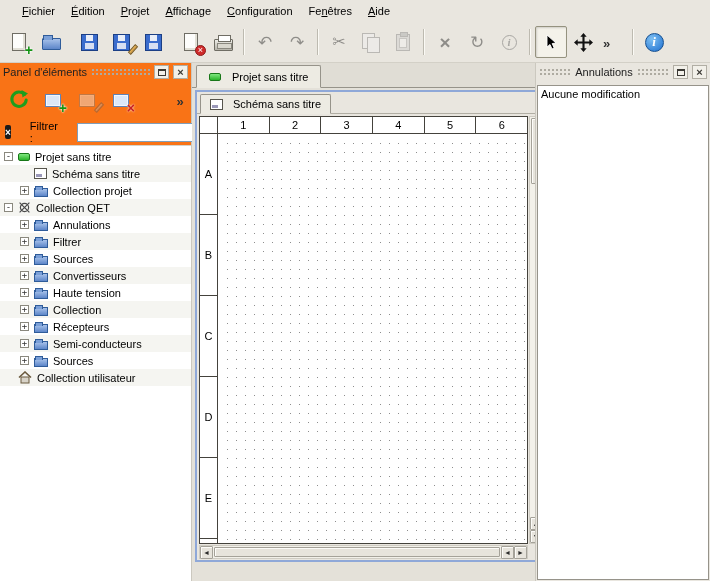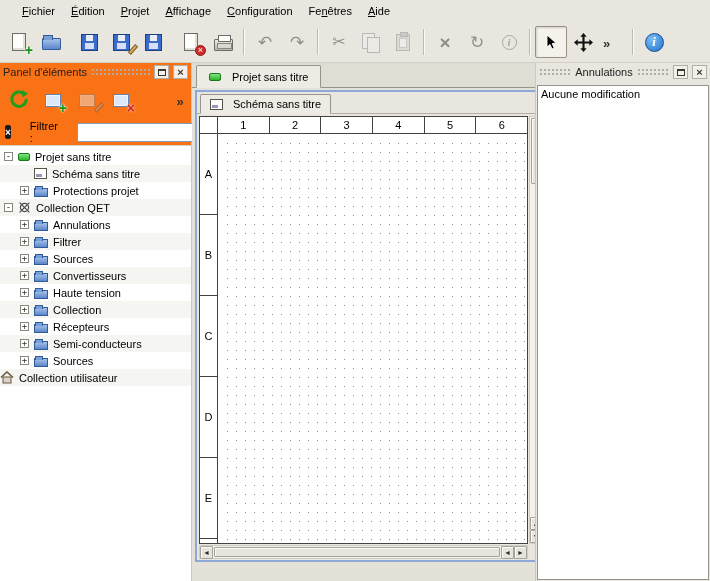--- a/index.html
+++ b/index.html
@@ -108,21 +108,21 @@
   .clear-filter::after { content:"×"; }
   .filter-input { flex:1; height:19px; border:1px solid #7f9db9; background:#fff; padding:1px 3px;
     font:11px "Liberation Sans",sans-serif; }
 
   
   .tree { flex:1; background:#fff; overflow:hidden; border-top:1px solid #d6d3ca; padding-top:2px; }
   .tree-row { height:17px; display:flex; align-items:center; }
   .tree-row:nth-child(even) { background:#f5f5f1; }
   .lvl0 { padding-left:4px; }
   .lvl1 { padding-left:20px; }
-  .lvl0.noexp { padding-left:0; }
+  .lvl0.noexp { padding-left:18px; }
   .lvl1.noexp { padding-left:34px; }
   .exp { flex:none; width:9px; height:9px; border:1px solid #8a887e; background:#fff; margin-right:5px;
     font-family:"DejaVu Sans Mono",monospace; font-size:9px; line-height:7px; text-align:center; color:#333; }
   .ti { flex:none; margin-right:5px; display:flex; align-items:center; justify-content:center; }
   .ti-project { width:12px; height:8px; background:linear-gradient(#7fe87f,#2bb52b); border:1px solid #187718; border-radius:2px; }
   .ti-schema { position:relative; width:13px; height:11px; background:#fff; border:1px solid #56544c; }
   .ti-schema::after { content:""; position:absolute; left:1px; bottom:1px; width:6px; height:3px; background:#9a98b8; }
   .ti-folder { position:relative; width:14px; height:9px; margin-top:3px;
     background:linear-gradient(#a8c2ea,#5d86c9); border:1px solid #2f5c9a; }
   .ti-folder::before { content:""; position:absolute; top:-3px; left:0; width:6px; height:3px;
@@ -352,21 +352,21 @@
         <span class="ti ti-project"></span>
         <span class="tree-label">Projet sans titre</span>
       </div>
       <div class="tree-row lvl1 noexp">
         <span class="ti ti-schema"></span>
         <span class="tree-label">Schéma sans titre</span>
       </div>
       <div class="tree-row lvl1">
         <span class="exp">+</span>
         <span class="ti ti-folder"></span>
-        <span class="tree-label">Protections projet</span>
+        <span class="tree-label">Collection projet</span>
       </div>
       <div class="tree-row lvl0">
         <span class="exp">-</span>
         <span class="ti">
           <svg width="13" height="13" viewBox="0 0 13 13">
               <circle cx="6.5" cy="6.5" r="4.1" fill="none" stroke="#4a4a4a" stroke-width="1.2"></circle>
               <path d="M1.6 1.6 L11.4 11.4 M11.4 1.6 L1.6 11.4" stroke="#4a4a4a" stroke-width="1.2"></path>
             </svg>
         </span>
         <span class="tree-label">Collection QET</span>

